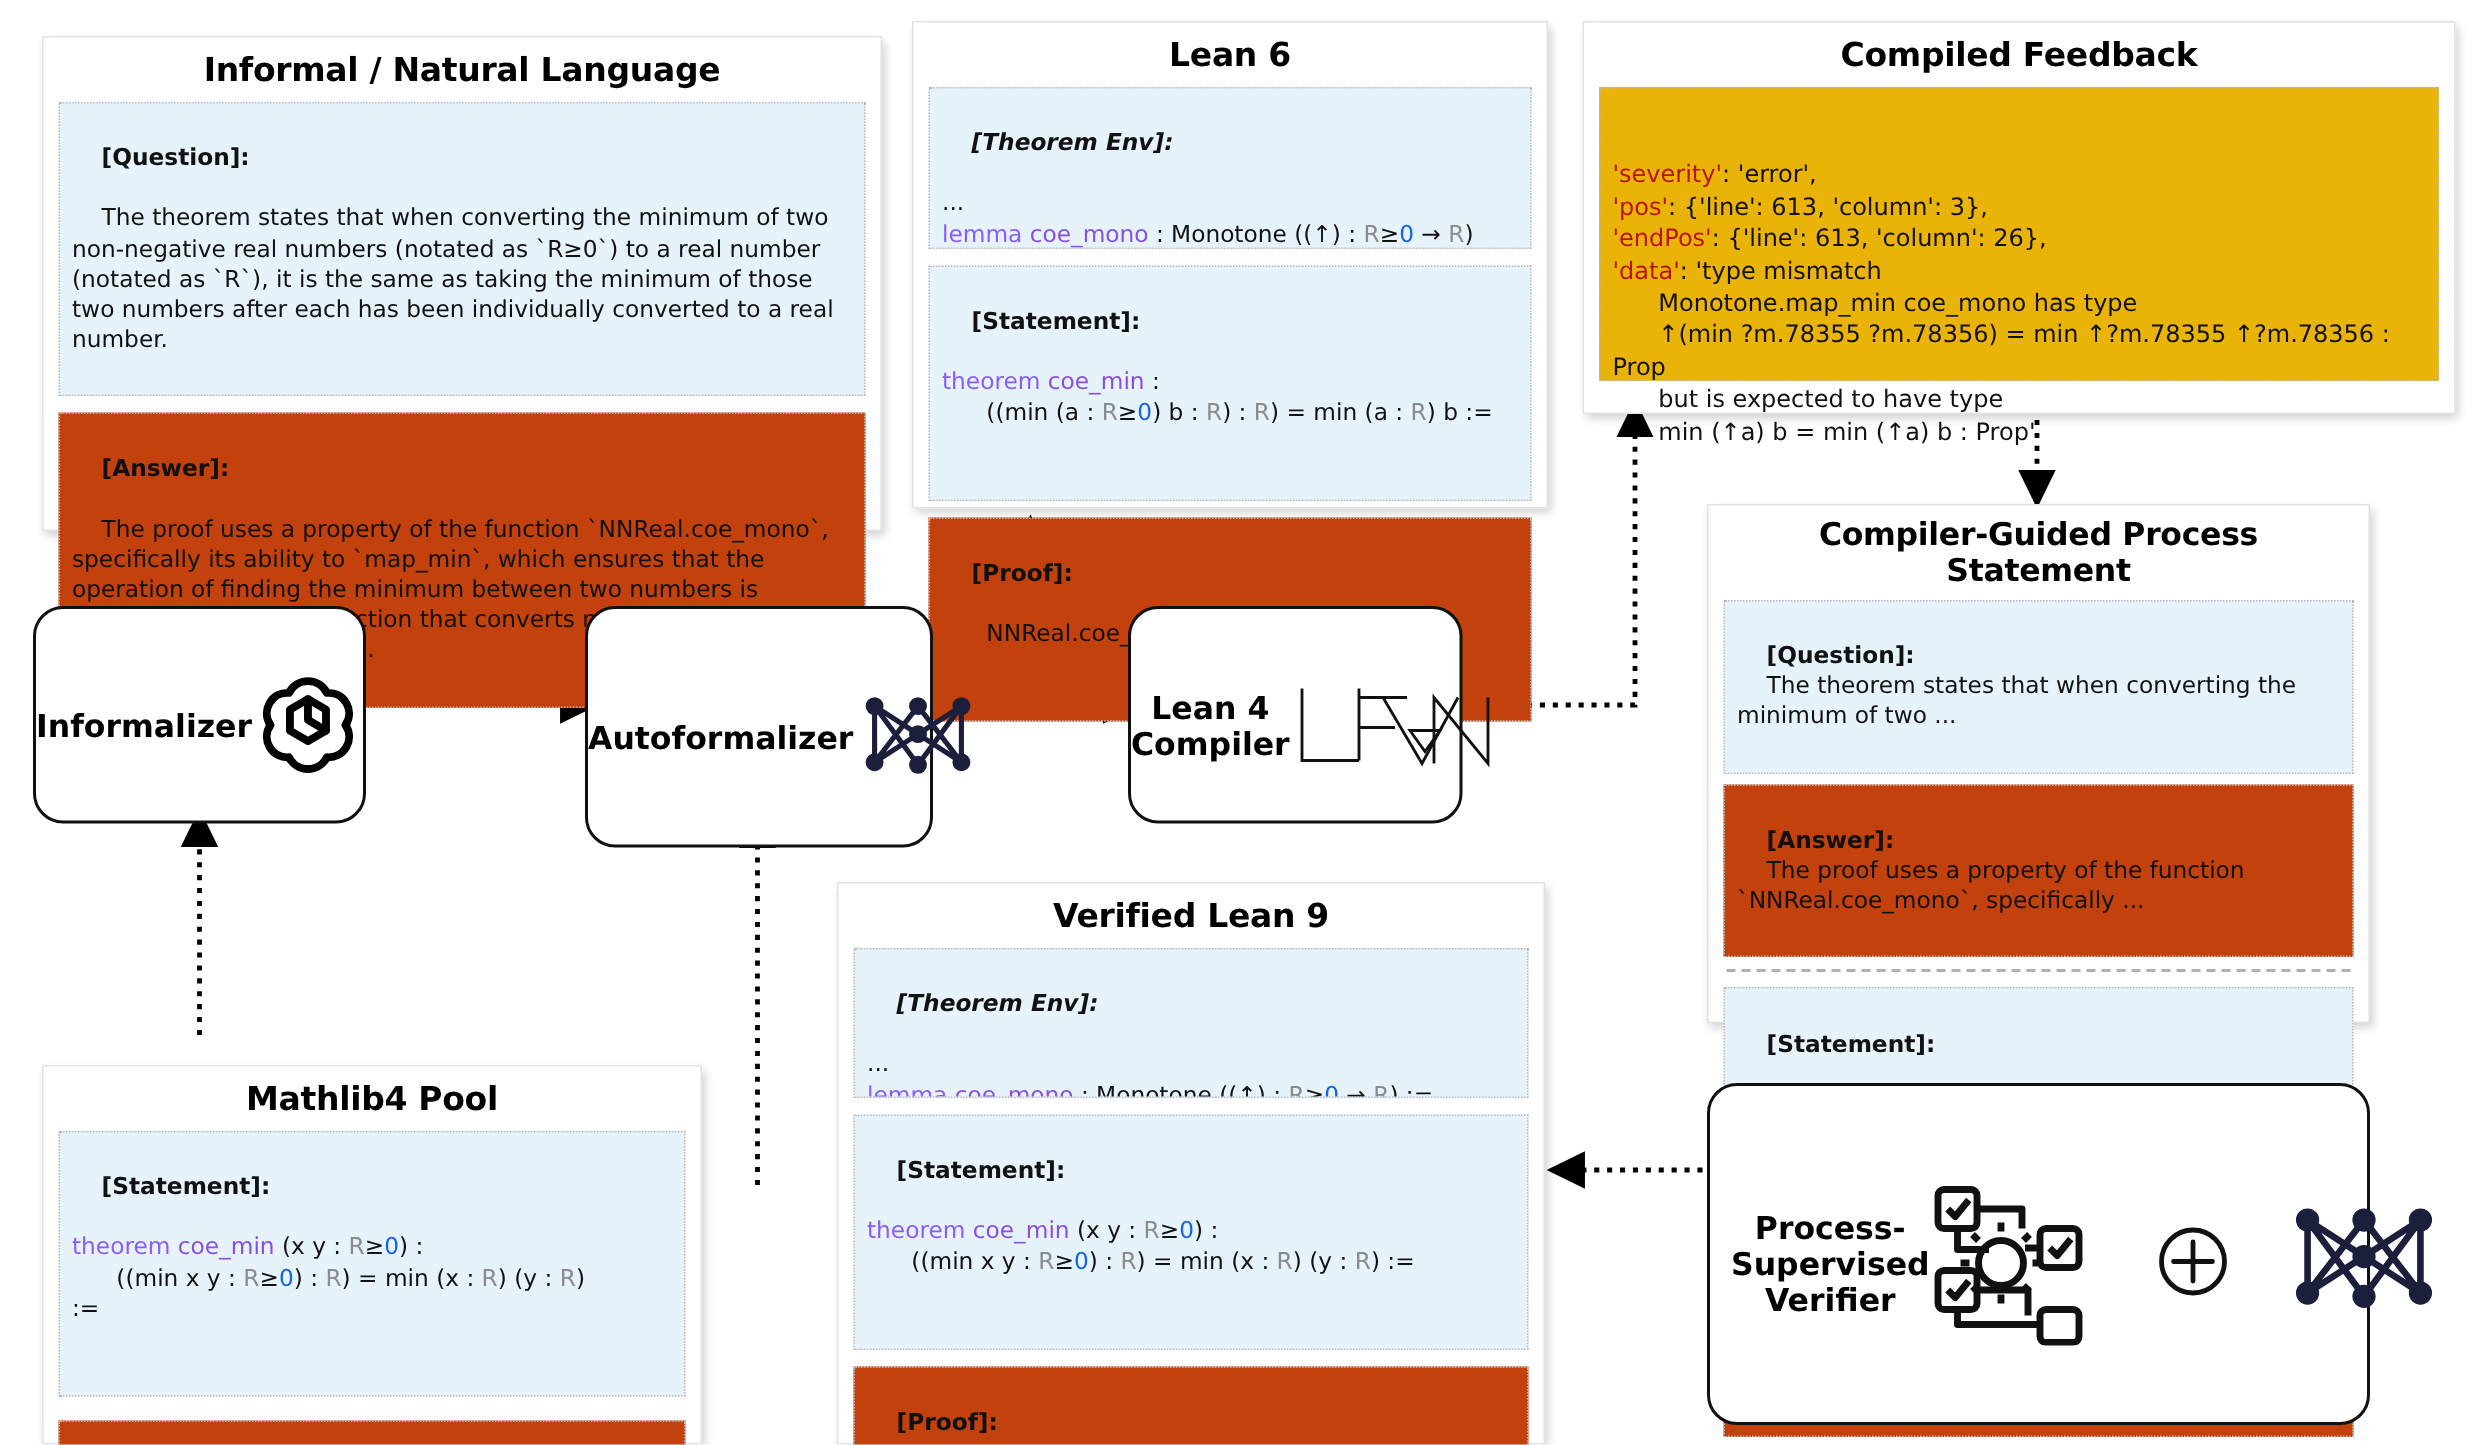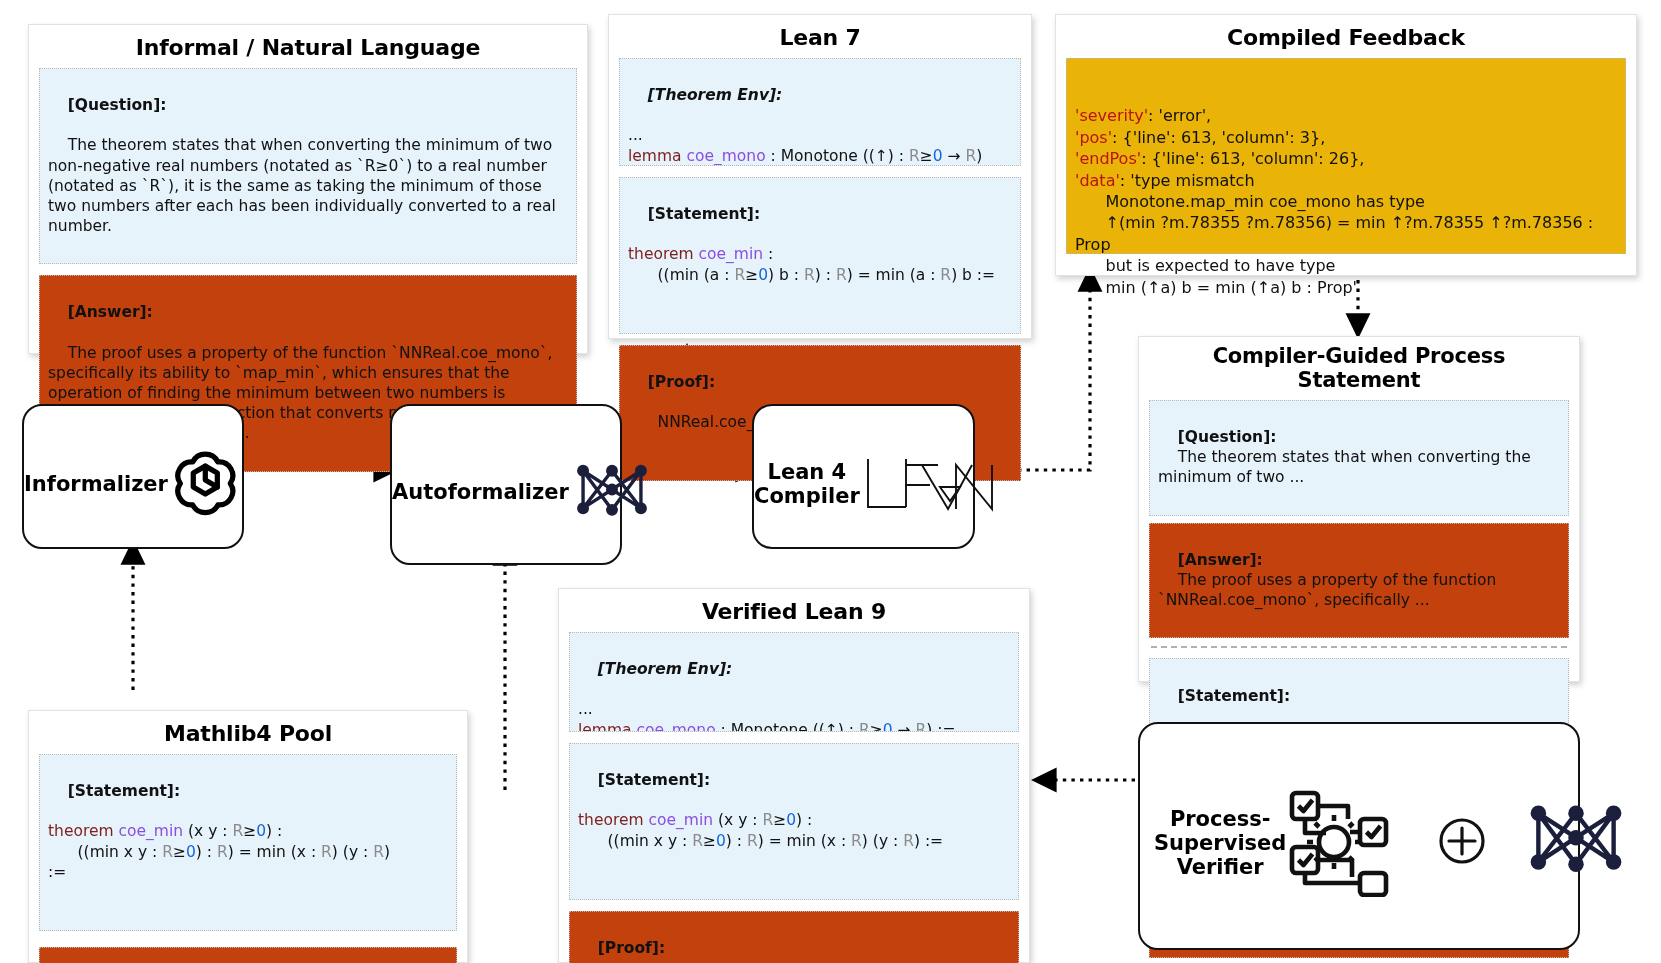--- a/index.html
+++ b/index.html
@@ -24,21 +24,21 @@
     border:1px dotted #b9b9b9;font-size:15.5px;line-height:1.30;
     word-wrap:break-word;white-space:pre-wrap;
   }
   .blk:last-child{margin-bottom:0;}
   .bg-pale{background:#e7f3fb;}
   .bg-blue{background:#c2410c;}
   .bg-gray{background:#eab308;}
   .lbl{font-weight:bold;}
   .lbl-i{font-weight:bold;font-style:italic;}
   .code{font-size:15.5px;line-height:1.32;white-space:pre-wrap;}
-  .kw{color:#7f1d1d;}
+  .kw{color:#8b5cf6;}
   .nm{color:#8b4fe0;}
   .rr{color:#8b8b8b;}
   .zero{color:#1565e0;}
   .key{color:#b81414;}
   .ok{background:#ccf5cc;}
   .bad{background:#fbc9c9;}
 
   .agent{
     position:absolute;background:#fff;border:2.4px solid #111;border-radius:20px;
     box-sizing:border-box;display:flex;flex-direction:row;align-items:center;
@@ -88,21 +88,21 @@
     <span class="lbl">[Question]:</span><br>
     <span>The theorem states that when converting the minimum of two non-negative real numbers (notated as `R≥0`) to a real number (notated as `R`), it is the same as taking the minimum of those two numbers after each has been individually converted to a real number.</span>
   </div>
   <div class="blk bg-blue" style="margin-bottom:0;">
     <span class="lbl">[Answer]:</span><br>
     <span>The proof uses a property of the function `NNReal.coe_mono`, specifically its ability to `map_min`, which ensures that the operation of finding the minimum between two numbers is preserved under the function that converts non-negative real numbers to real numbers.</span>
   </div>
 </div>
 
 <div class="panel" style="left:608px;top:14px;width:424px;height:325px;">
-  <div class="ptitle">Lean 7</div>
+  <div class="ptitle">Lean 6</div>
   <div class="blk bg-pale" style="height:108px;overflow:hidden;">
     <span class="lbl-i">[<i>Theorem Env</i>]:</span>
     <div class="code">...
 <span class="kw">lemma</span> <span class="nm">coe_mono</span> : Monotone ((↑) : <span class="rr">R</span>≥<span class="zero">0</span> → <span class="rr">R</span>)
 :=
        _ _ =&gt; NNReal.coe_le_coe.2
 ...</div>
   </div>
   <div class="blk bg-pale">
     <span class="lbl">[Statement]:</span>

